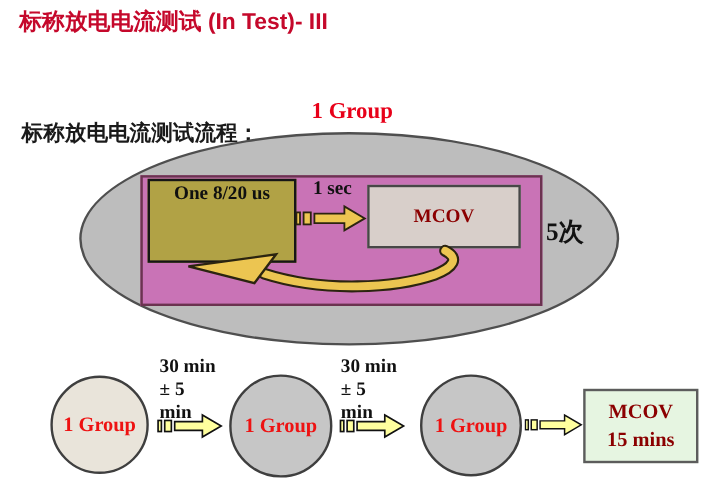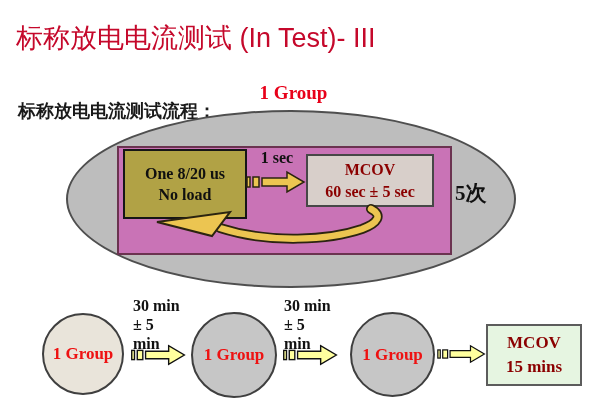--- a/index.html
+++ b/index.html
@@ -1,30 +1,30 @@
 <!DOCTYPE html>
 <html><head>
 <meta charset="utf-8">
 <style>
   html,body{margin:0;padding:0;}
   body{width:600px;height:400px;background:#ffffff;overflow:hidden;
        font-family:"Liberation Sans",sans-serif;position:relative;}
   .abs{position:absolute;}
   .serif{font-family:Liberation Serif, serif;}
   
-  .title{left:16px;top:20px;font-size:27px;font-weight:normal;color:#c5082b;white-space:nowrap;}
+  .title{left:16px;top:5px;font-size:19px;font-weight:bold;color:#c5082b;white-space:nowrap;}
   .subtitle{left:18px;top:59px;font-size:18px;font-weight:bold;color:#1a1a1a;white-space:nowrap;margin-top:40px;}
   
   .group-top{left:226px;top:82px;width:135px;text-align:center;font-size:19px;font-weight:bold;color:#e80019;}
   
   .ellipse{left:66px;top:110px;width:446px;height:174px;background:#bdbdbd;
            border:2px solid #4f4f4f;border-radius:50%;}
   .pinkrect{left:117px;top:146px;width:331px;height:105px;background:#c973b6;border:2px solid #6b3350;}
   .olivebox{left:123px;top:149px;width:120px;height:66px;background:#b1a245;border:2px solid #161616;
-            display:flex;flex-direction:column;justify-content:center;text-align:center;
+            display:flex;flex-direction:column;justify-content:flex-start;text-align:center;
             font-size:16px;font-weight:bold;color:#101010;line-height:21px;}
   .onesec{left:248px;top:149px;width:58px;text-align:center;font-size:16px;font-weight:bold;color:#111;}
   .mcovbox{left:306px;top:154px;width:124px;height:49px;background:#d8cfca;border:2px solid #474747;
            display:flex;flex-direction:column;justify-content:center;text-align:center;
            font-size:16px;font-weight:bold;color:#8b0000;line-height:22px;}
   .times5{left:455px;top:179px;font-size:21px;font-weight:bold;color:#111;}
   
   .circle{border-radius:50%;border:2px solid #3f3f3f;display:flex;align-items:center;
           justify-content:center;font-size:17px;font-weight:bold;color:#ee1212;box-sizing:border-box;}
   .c1{left:42px;top:313px;width:82px;height:82px;background:#e9e4da;}
@@ -44,36 +44,34 @@
 
 <div class="abs title">标称放电电流测试 (In Test)- III</div>
 <div class="abs subtitle">标称放电电流测试流程：</div>
 
 <div class="abs group-top serif">1 Group</div>
 <div class="abs ellipse"></div>
 <div class="abs pinkrect"></div>
 
 <div class="abs olivebox serif">
   <span>One 8/20 us</span>
-  <span>No load</span>
 </div>
 
 <div class="abs onesec serif">1 sec</div>
 
 <svg class="abs arr" style="left:246px;top:169px" width="60" height="26" viewBox="0 0 60 26">
   <g fill="#ecc551" stroke="#2b2410" stroke-width="1.5" stroke-linejoin="miter">
     <rect x="1" y="8" width="3" height="10"></rect>
     <rect x="7" y="8" width="6" height="10"></rect>
     <polygon points="16,9 41,9 41,3 58,13 41,23 41,17 16,17"></polygon>
   </g>
 </svg>
 
 <div class="abs mcovbox serif">
   <span>MCOV</span>
-  <span>60 sec ± 5 sec</span>
 </div>
 
 <div class="abs times5 serif">5次</div>
 
 <svg class="abs" style="left:150px;top:202px" width="245" height="50" viewBox="0 0 245 50">
   <path d="M 70 26 C 120 42, 180 38, 212 27 C 228 21, 233 13, 221 7" fill="none" stroke="#2b2410" stroke-width="10" stroke-linecap="round"></path>
   <path d="M 70 26 C 120 42, 180 38, 212 27 C 228 21, 233 13, 221 7" fill="none" stroke="#ecc551" stroke-width="6.5" stroke-linecap="round"></path>
   <polygon points="7,20 80,10 62,34" fill="#ecc551" stroke="#2b2410" stroke-width="2"></polygon>
 </svg>
 

